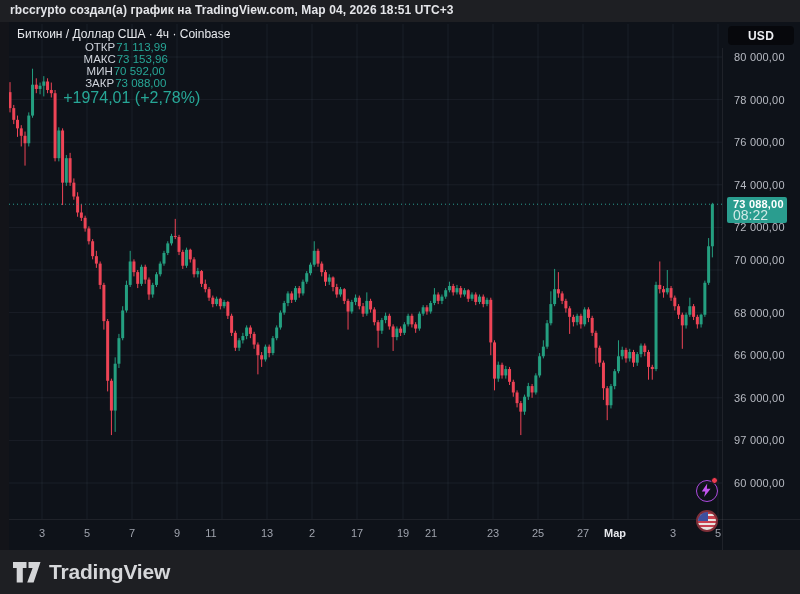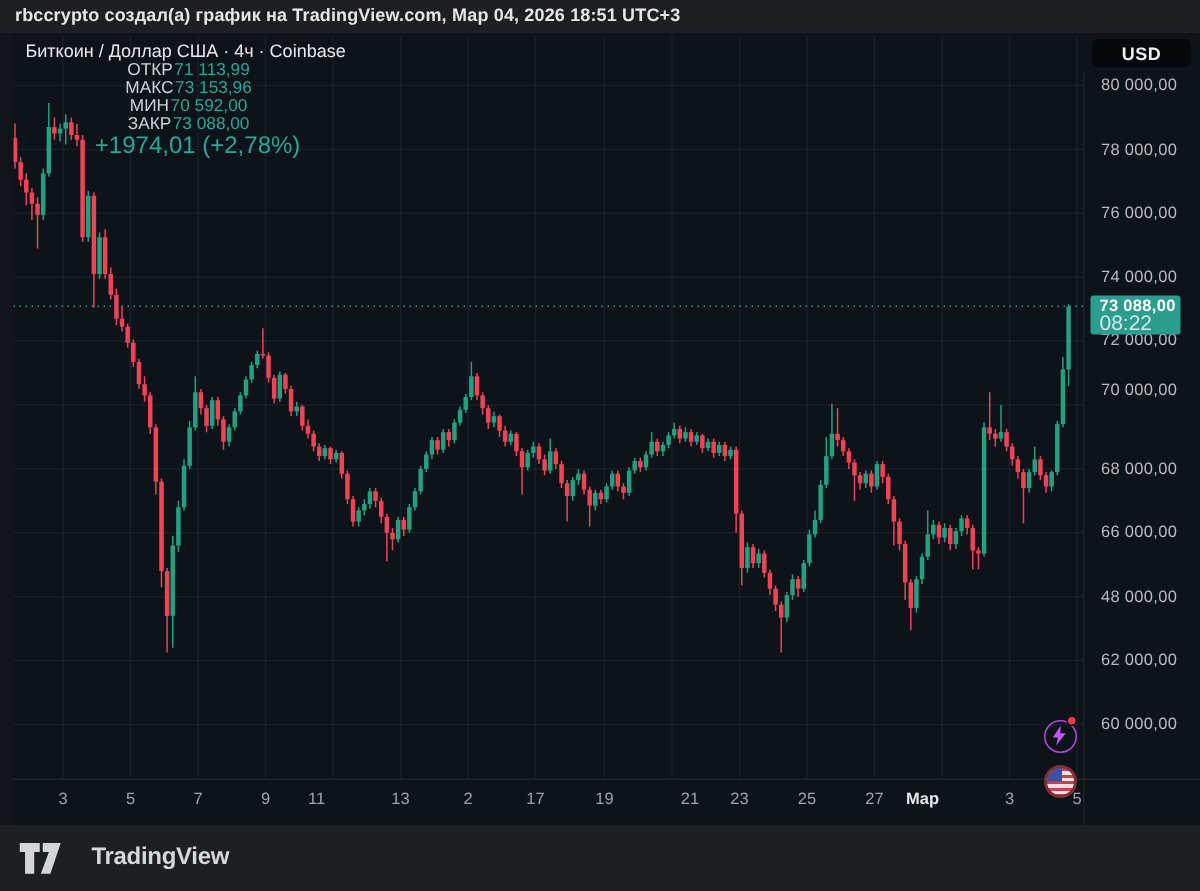--- a/index.html
+++ b/index.html
@@ -56,21 +56,21 @@
     background:#ef3b4e; border:1.5px solid #0e1219; z-index:3; }
   #event-icon-flag { position:absolute; left:696px; top:510px; width:22px; height:22px; border-radius:50%;
     border:2px solid #7e2f38; overflow:hidden;
     background:repeating-linear-gradient(180deg,#c8414f 0px,#c8414f 2.2px,#e9e4df 2.2px,#e9e4df 4.4px); }
   #flag-canton { position:absolute; left:0; top:0; width:10px; height:9px; background:#3e509e; }
 
   
   #footer { position:absolute; left:0; top:550px; width:800px; height:44px; background:#1e1f23;
     display:flex; align-items:center; }
   #footer-logo-mark { margin-left:13px; }
-  #footer-brand { color:#d6d7da; font-size:16px; font-weight:700; margin-left:20px; letter-spacing:-.2px; }
+  #footer-brand { color:#d6d7da; font-size:21px; font-weight:700; margin-left:8px; letter-spacing:-.2px; }
 </style>
 </head>
 <body>
 
 <div id="screen">
 
   <div id="attribution-bar">
     <span>rbccrypto создал(а) график на TradingView.com, Мар 04, 2026 18:51 UTC+3</span>
   </div>
 
@@ -879,41 +879,41 @@
 
   <div id="price-axis">
       <div class="price-label" style="top: 3px;">80 000,00</div>
       <div class="price-label" style="top: 45.6px;">78 000,00</div>
       <div class="price-label" style="top: 88.2px;">76 000,00</div>
       <div class="price-label" style="top: 130.8px;">74 000,00</div>
       <div class="price-label" style="top: 173.4px;">72 000,00</div>
       <div class="price-label" style="top: 206px;">70 000,00</div>
       <div class="price-label" style="top: 258.6px;">68 000,00</div>
       <div class="price-label" style="top: 301.2px;">66 000,00</div>
-      <div class="price-label" style="top: 343.8px;">48 000,00</div>
-      <div class="price-label" style="top: 386.4px;">62 000,00</div>
+      <div class="price-label" style="top: 343.8px;">36 000,00</div>
+      <div class="price-label" style="top: 386.4px;">97 000,00</div>
       <div class="price-label" style="top: 429px;">60 000,00</div>
     </div>
 
   <div id="price-badge">
     <span class="bp">73 088,00</span>
     <span class="bc">08:22</span>
   </div>
 
   <div id="time-axis">
       <div class="time-label" style="left: 33px;">3</div>
       <div class="time-label" style="left: 78px;">5</div>
       <div class="time-label" style="left: 123px;">7</div>
       <div class="time-label" style="left: 168px;">9</div>
       <div class="time-label" style="left: 202px;">11</div>
       <div class="time-label" style="left: 258px;">13</div>
       <div class="time-label" style="left: 303px;">2</div>
       <div class="time-label" style="left: 348px;">17</div>
       <div class="time-label" style="left: 394px;">19</div>
-      <div class="time-label" style="left: 451px; text-align: right;">21</div>
+      <div class="time-label" style="left: 422px; text-align: right;">21</div>
       <div class="time-label" style="left: 484px;">23</div>
       <div class="time-label" style="left: 529px;">25</div>
       <div class="time-label" style="left: 574px; text-align: center;">27</div>
       <div class="time-label em" style="left: 600px; padding-left: 12px;">Мар</div>
       <div class="time-label" style="left: 664px;">3</div>
       <div class="time-label" style="left: 709px;">5</div>
     </div>
 
   <div id="event-icon-lightning">
     <svg width="19" height="19" viewBox="0 0 19 19">

